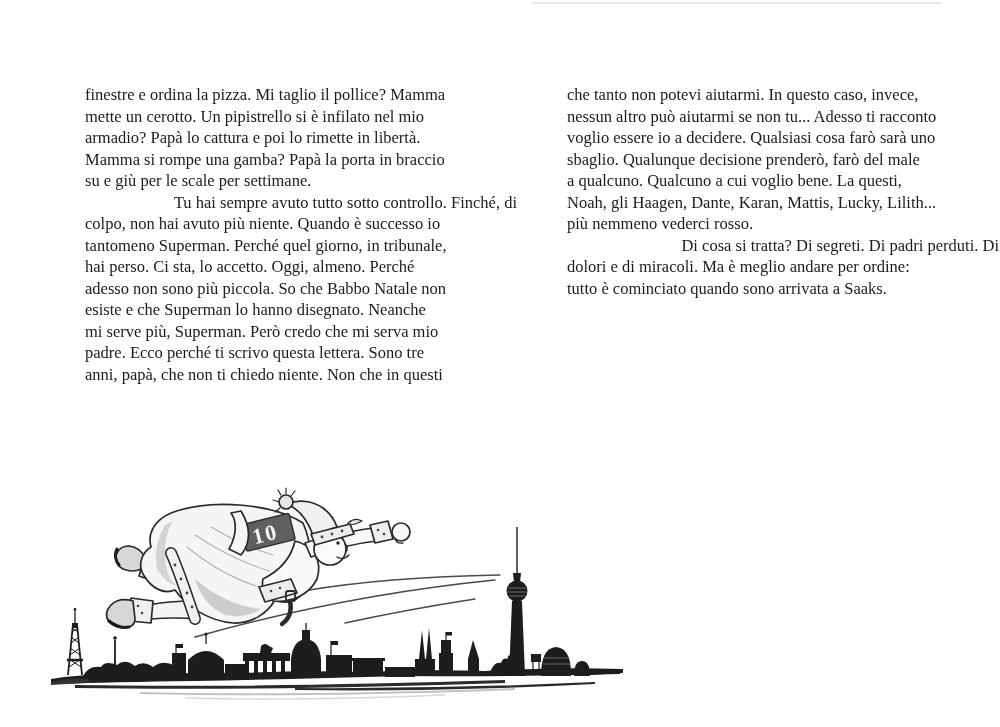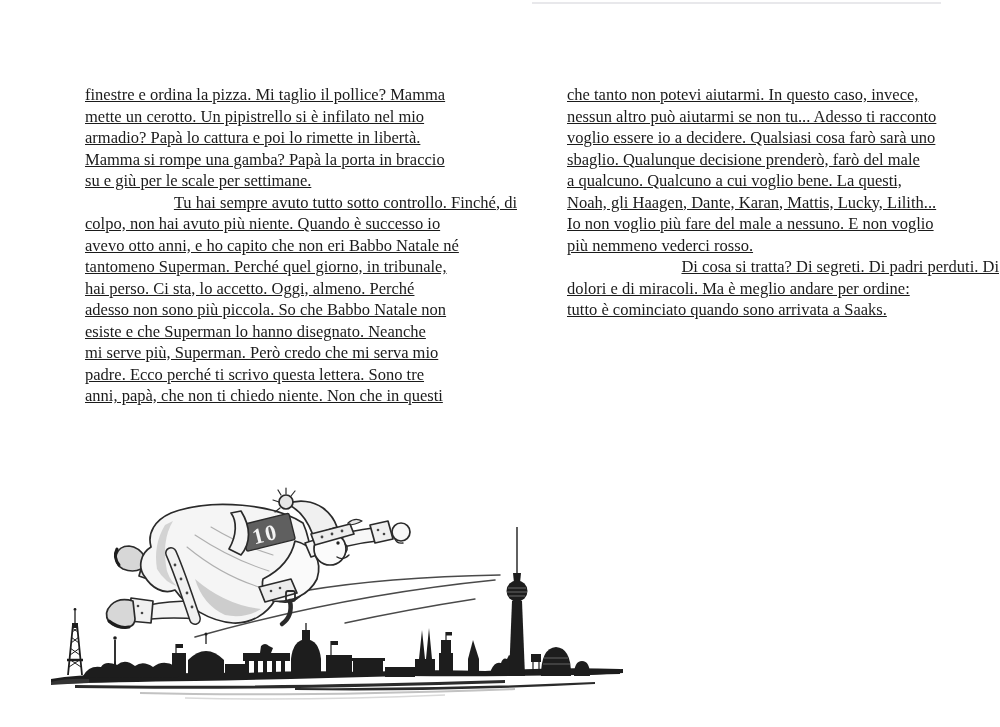--- a/index.html
+++ b/index.html
@@ -2,57 +2,55 @@
 <html><head>
 <meta charset="utf-8">
 <style>
   html,body{margin:0;padding:0;background:#ffffff;}
   #page{position:relative;width:1000px;height:727px;background:#ffffff;overflow:hidden;
         font-family:"Liberation Serif","DejaVu Serif",serif;color:#1b1b1b;}
   .top-edge{position:absolute;top:2px;left:532px;width:409px;height:2px;background:#e8e8eb;}
   .col{position:absolute;top:84px;width:432px;font-size:16.5px;line-height:21.5px;}
   #left-col{left:85px;}
   #right-col{left:567px;}
-  .line{white-space:nowrap;text-decoration:underline;}
+  .line{white-space:nowrap;}
   .line.indent{text-indent:20px;text-align:right;}
   #illus{position:absolute;left:45px;top:483px;width:585px;height:230px;}
   svg{display:block;}
 </style>
 </head>
 <body>
 
 <div id="page">
 
   <div class="top-edge"></div>
 
   <div id="left-col" class="col">
       <div class="line">finestre e ordina la pizza. Mi taglio il pollice? Mamma</div>
       <div class="line">mette un cerotto. Un pipistrello si è infilato nel mio</div>
       <div class="line">armadio? Papà lo cattura e poi lo rimette in libertà.</div>
       <div class="line">Mamma si rompe una gamba? Papà la porta in braccio</div>
       <div class="line">su e giù per le scale per settimane.</div>
       <div class="line indent">Tu hai sempre avuto tutto sotto controllo. Finché, di</div>
       <div class="line">colpo, non hai avuto più niente. Quando è successo io</div>
-      <div class="line">avevo otto anni, e ho capito che non eri Babbo Natale né</div>
       <div class="line">tantomeno Superman. Perché quel giorno, in tribunale,</div>
       <div class="line">hai perso. Ci sta, lo accetto. Oggi, almeno. Perché</div>
       <div class="line">adesso non sono più piccola. So che Babbo Natale non</div>
       <div class="line">esiste e che Superman lo hanno disegnato. Neanche</div>
       <div class="line">mi serve più, Superman. Però credo che mi serva mio</div>
       <div class="line">padre. Ecco perché ti scrivo questa lettera. Sono tre</div>
       <div class="line">anni, papà, che non ti chiedo niente. Non che in questi</div>
     </div>
   <div id="right-col" class="col">
       <div class="line">che tanto non potevi aiutarmi. In questo caso, invece,</div>
       <div class="line">nessun altro può aiutarmi se non tu... Adesso ti racconto</div>
       <div class="line">voglio essere io a decidere. Qualsiasi cosa farò sarà uno</div>
       <div class="line">sbaglio. Qualunque decisione prenderò, farò del male</div>
       <div class="line">a qualcuno. Qualcuno a cui voglio bene. La questi,</div>
       <div class="line">Noah, gli Haagen, Dante, Karan, Mattis, Lucky, Lilith...</div>
-      <div class="line">Io non voglio più fare del male a nessuno. E non voglio</div>
       <div class="line">più nemmeno vederci rosso.</div>
       <div class="line indent">Di cosa si tratta? Di segreti. Di padri perduti. Di</div>
       <div class="line">dolori e di miracoli. Ma è meglio andare per ordine:</div>
       <div class="line">tutto è cominciato quando sono arrivata a Saaks.</div>
     </div>
 
   <div id="illus">
     <svg viewBox="0 0 585 230" width="585" height="230" xmlns="http://www.w3.org/2000/svg">
 
       <g stroke="#4a4a4a" fill="none" stroke-linecap="round">

